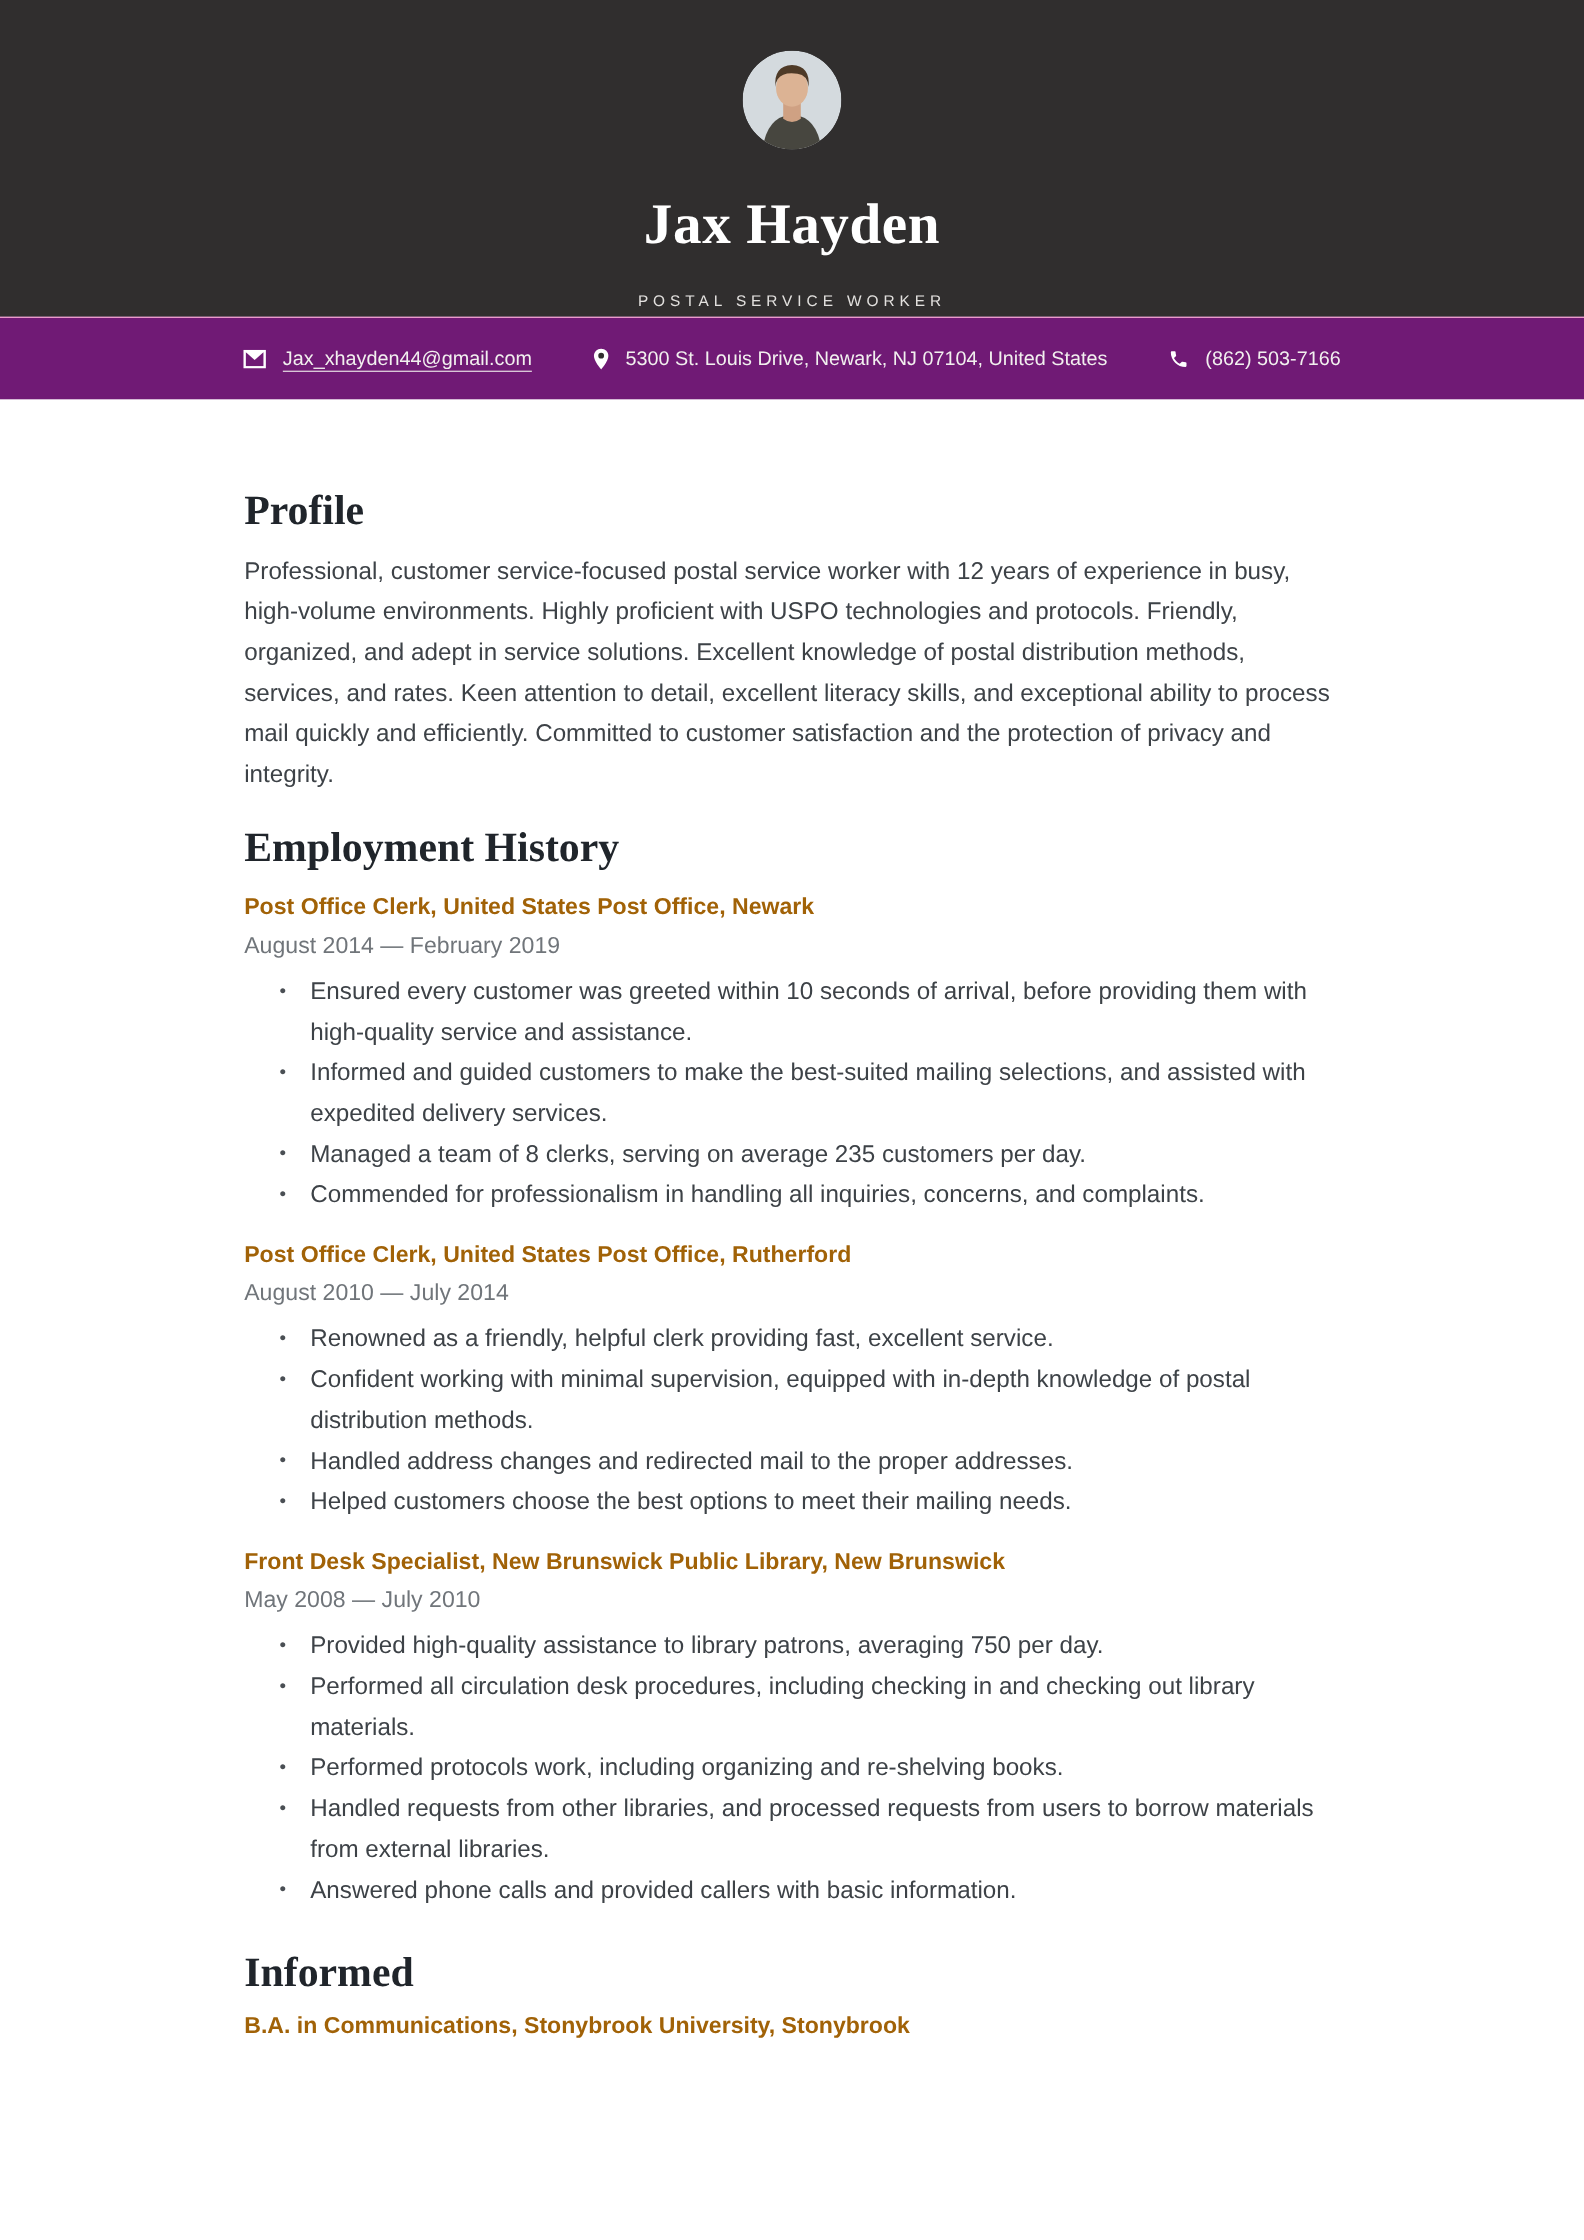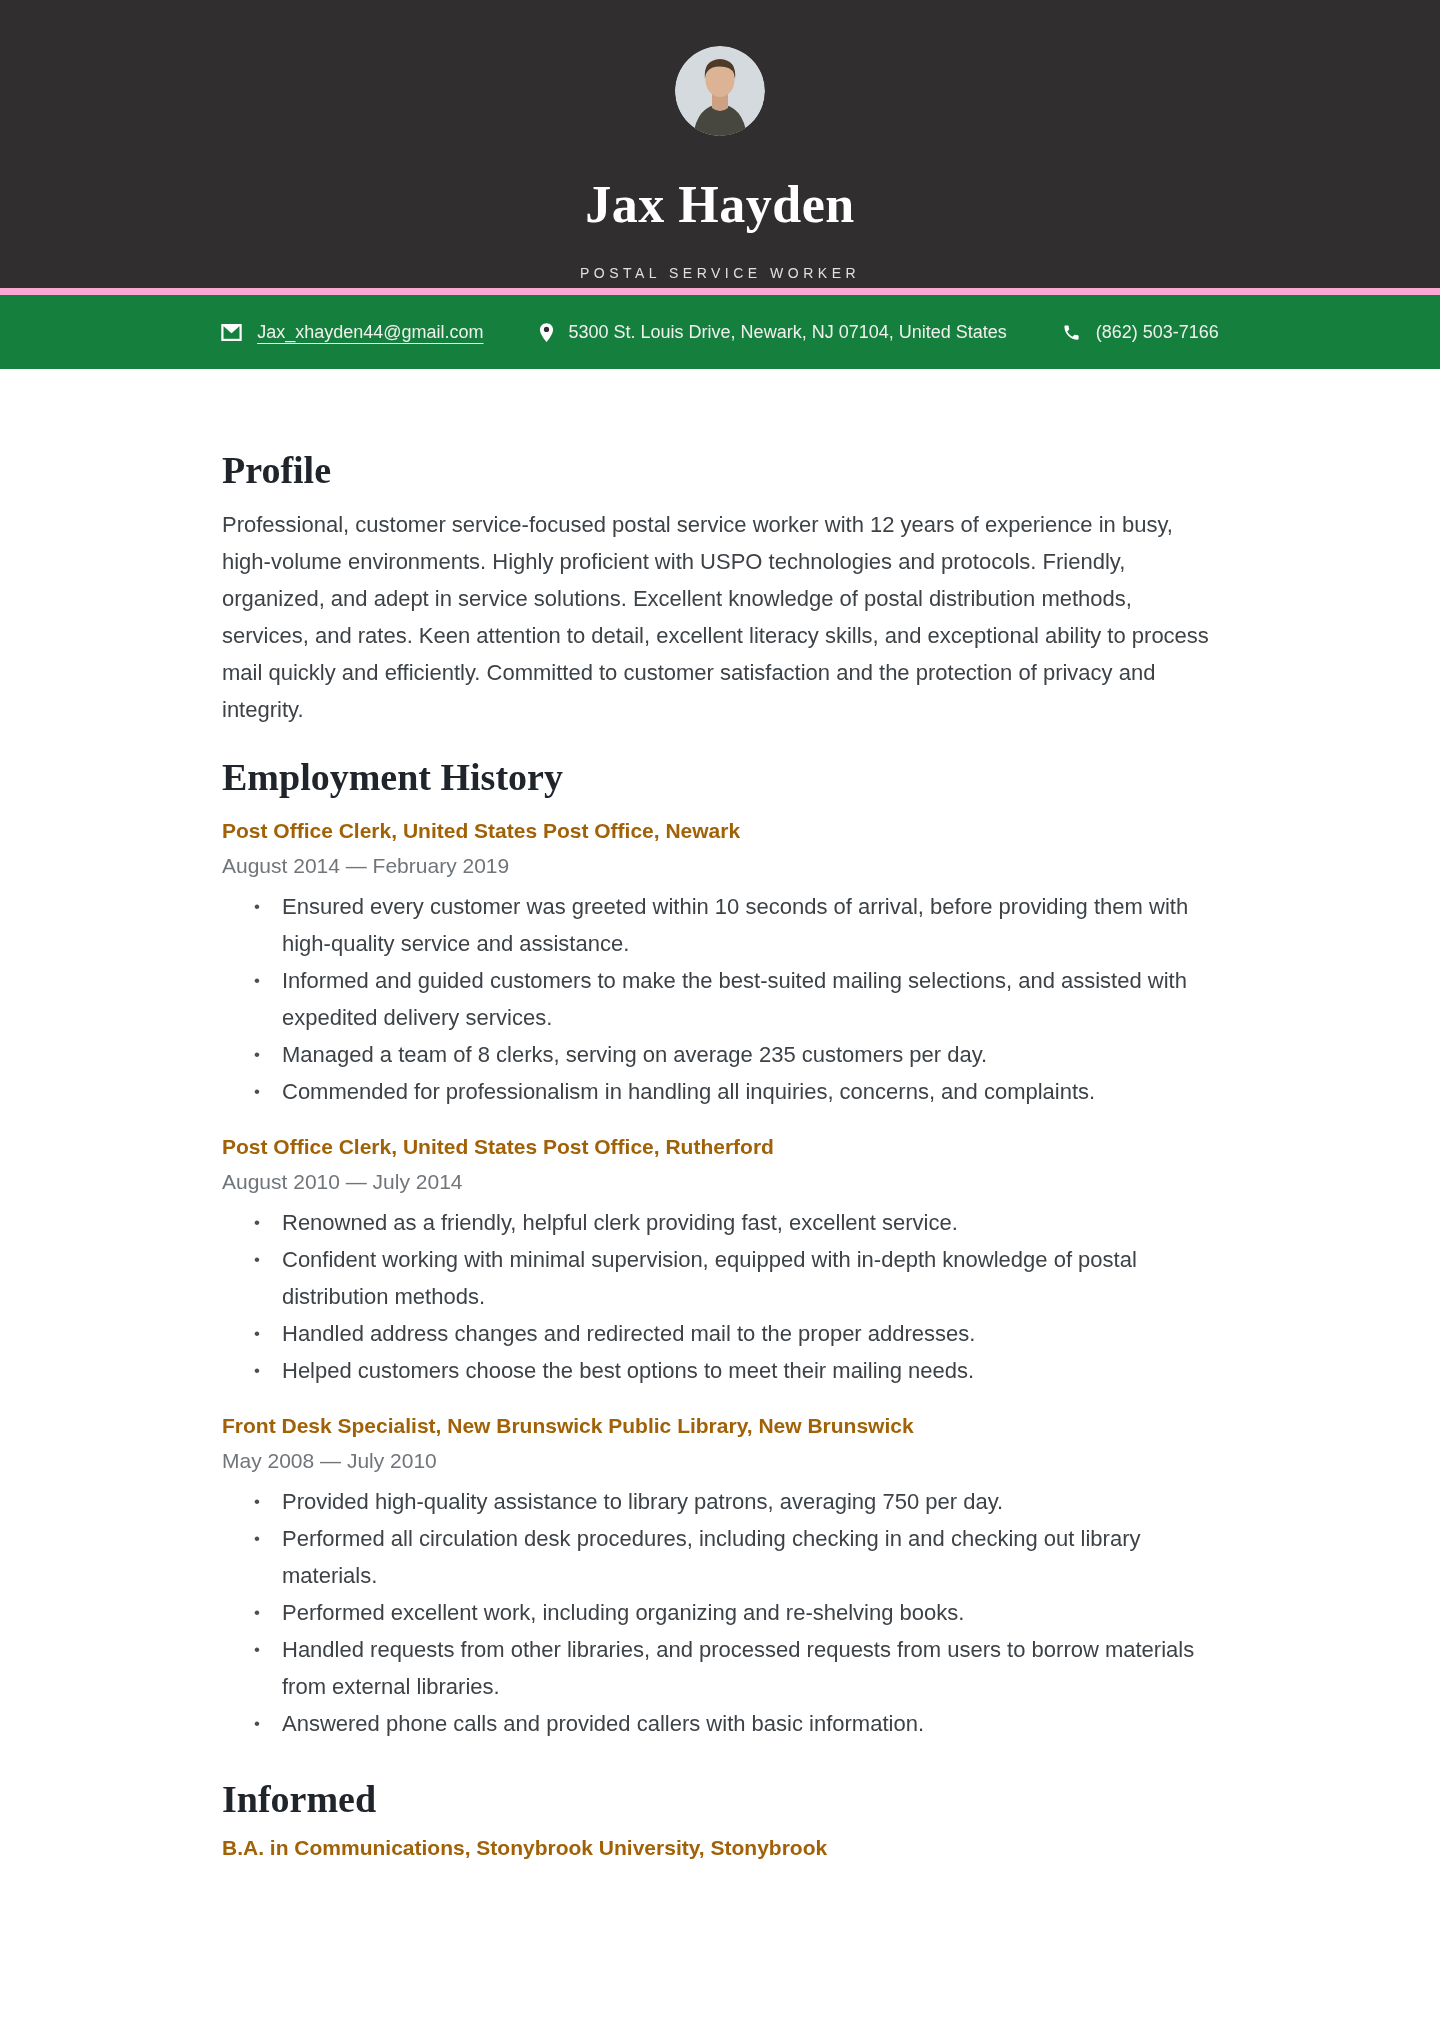--- a/index.html
+++ b/index.html
@@ -34,22 +34,22 @@
   .job-title-header{
     margin-top:13px;
     font-size:14px;line-height:1;
     letter-spacing:4.5px;
     color:#e3e1df;
     text-transform:uppercase;
   }
 
   
   .contact-bar{
-    background:#15803d;
-    border-top:7px solid #f9a8d4;
+    background:#701a75;
+    border-top:1px solid #f9a8d4;
     height:74px;
     display:flex;align-items:center;justify-content:center;
     gap:55px;
     color:#f2f0ef;
     font-size:18px;
   }
   .contact-item{display:flex;align-items:center;gap:15px;}
   .contact-item .txt{white-space:nowrap;}
   .contact-item a.txt{
     color:#f2f0ef;text-decoration:underline;
@@ -194,21 +194,21 @@
           <li>Helped customers choose the best options to meet their mailing needs.</li>
         </ul>
       </div>
 
       <div class="job">
         <h3 class="entry-title">Front Desk Specialist, New Brunswick Public Library, New Brunswick</h3>
         <div class="dates">May 2008 — July 2010</div>
         <ul class="bullets">
           <li>Provided high-quality assistance to library patrons, averaging 750 per day.</li>
           <li>Performed all circulation desk procedures, including checking in and checking out library materials.</li>
-          <li>Performed excellent work, including organizing and re-shelving books.</li>
+          <li>Performed protocols work, including organizing and re-shelving books.</li>
           <li>Handled requests from other libraries, and processed requests from users to borrow materials from external libraries.</li>
           <li>Answered phone calls and provided callers with basic information.</li>
         </ul>
       </div>
     </section>
 
     <section class="section-education">
       <h2 class="section-heading">Informed</h2>
       <h3 class="entry-title">B.A. in Communications, Stonybrook University, Stonybrook</h3>
     </section>

